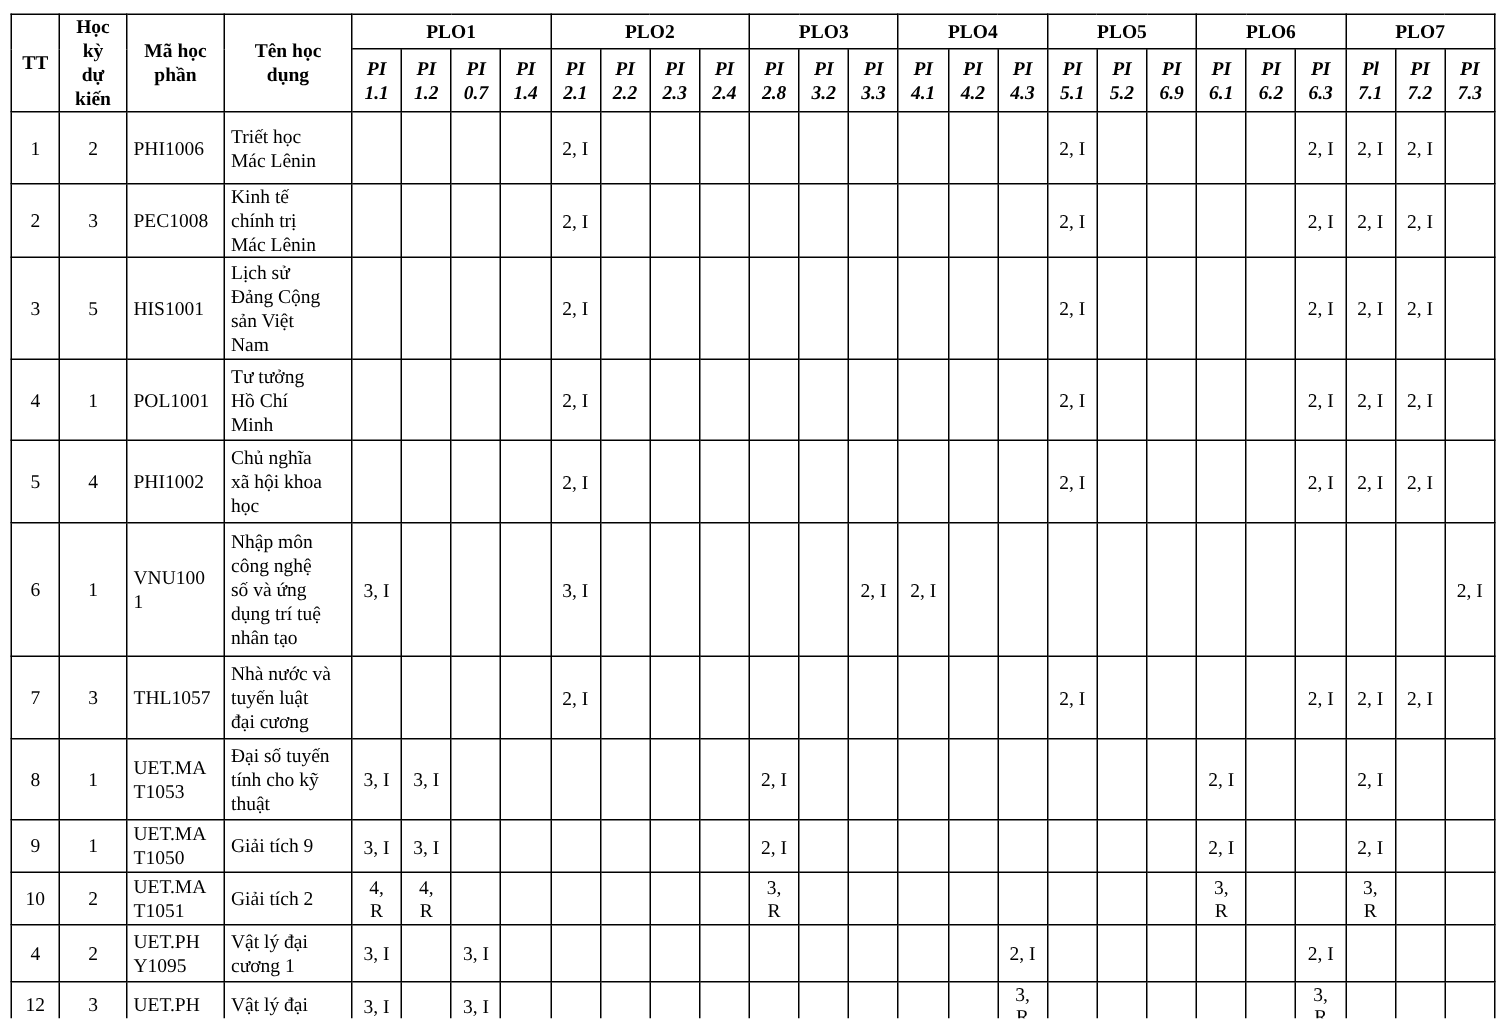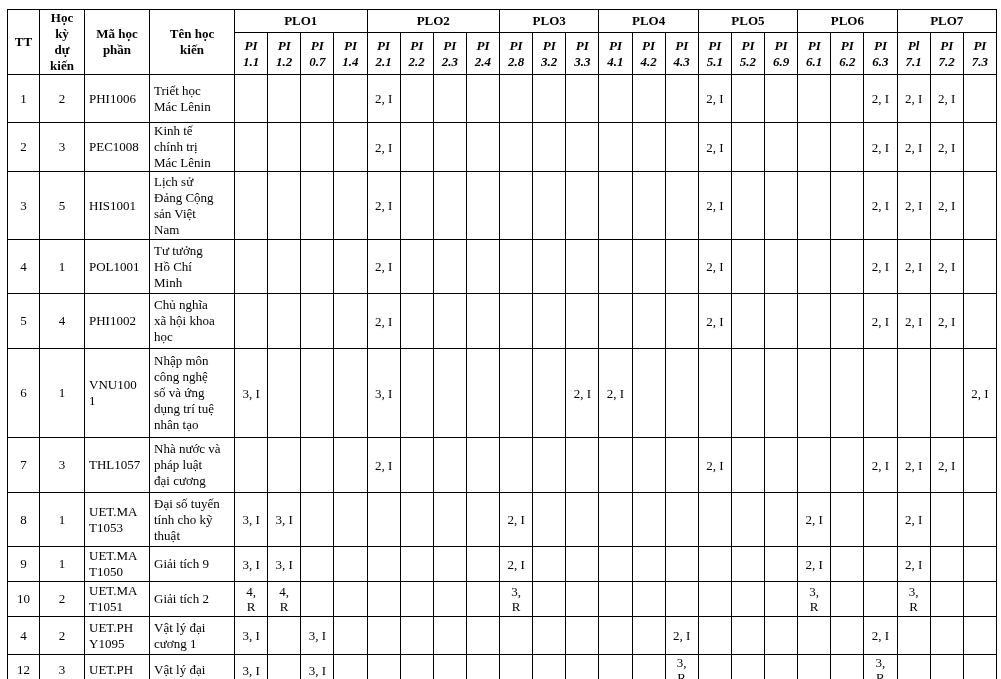--- a/index.html
+++ b/index.html
@@ -70,21 +70,21 @@
     <thead>
       <tr class="plo-row" id="header-row-1">
         <th rowspan="2" class="pre">TT</th>
         <th rowspan="2" class="pre">Học
 kỳ
 dự
 kiến</th>
         <th rowspan="2" class="pre">Mã học
 phần</th>
         <th rowspan="2" class="pre">Tên học
-kiến</th>
+dụng</th>
       <th colspan="4">PLO1</th>
           <th colspan="4">PLO2</th>
           <th colspan="3">PLO3</th>
           <th colspan="3">PLO4</th>
           <th colspan="3">PLO5</th>
           <th colspan="3">PLO6</th>
           <th colspan="3">PLO7</th>
         </tr>
       <tr class="pi-row" id="header-row-2">
           <th>PI 1.1</th>
@@ -300,21 +300,21 @@
           <td class="pi-cell pre"></td>
           <td class="pi-cell pre"></td>
           <td class="pi-cell pre"></td>
           <td class="pi-cell pre">2, I</td>
         </tr>
         <tr style="height: 55px;">
           <td class="tt-cell">7</td>
           <td class="sem-cell">3</td>
           <td class="code-cell pre">THL1057</td>
           <td class="name-cell pre">Nhà nước và
-pháp luật
+tuyến luật
 đại cương</td>
           <td class="pi-cell pre"></td>
           <td class="pi-cell pre"></td>
           <td class="pi-cell pre"></td>
           <td class="pi-cell pre"></td>
           <td class="pi-cell pre">2, I</td>
           <td class="pi-cell pre"></td>
           <td class="pi-cell pre"></td>
           <td class="pi-cell pre"></td>
           <td class="pi-cell pre"></td>

